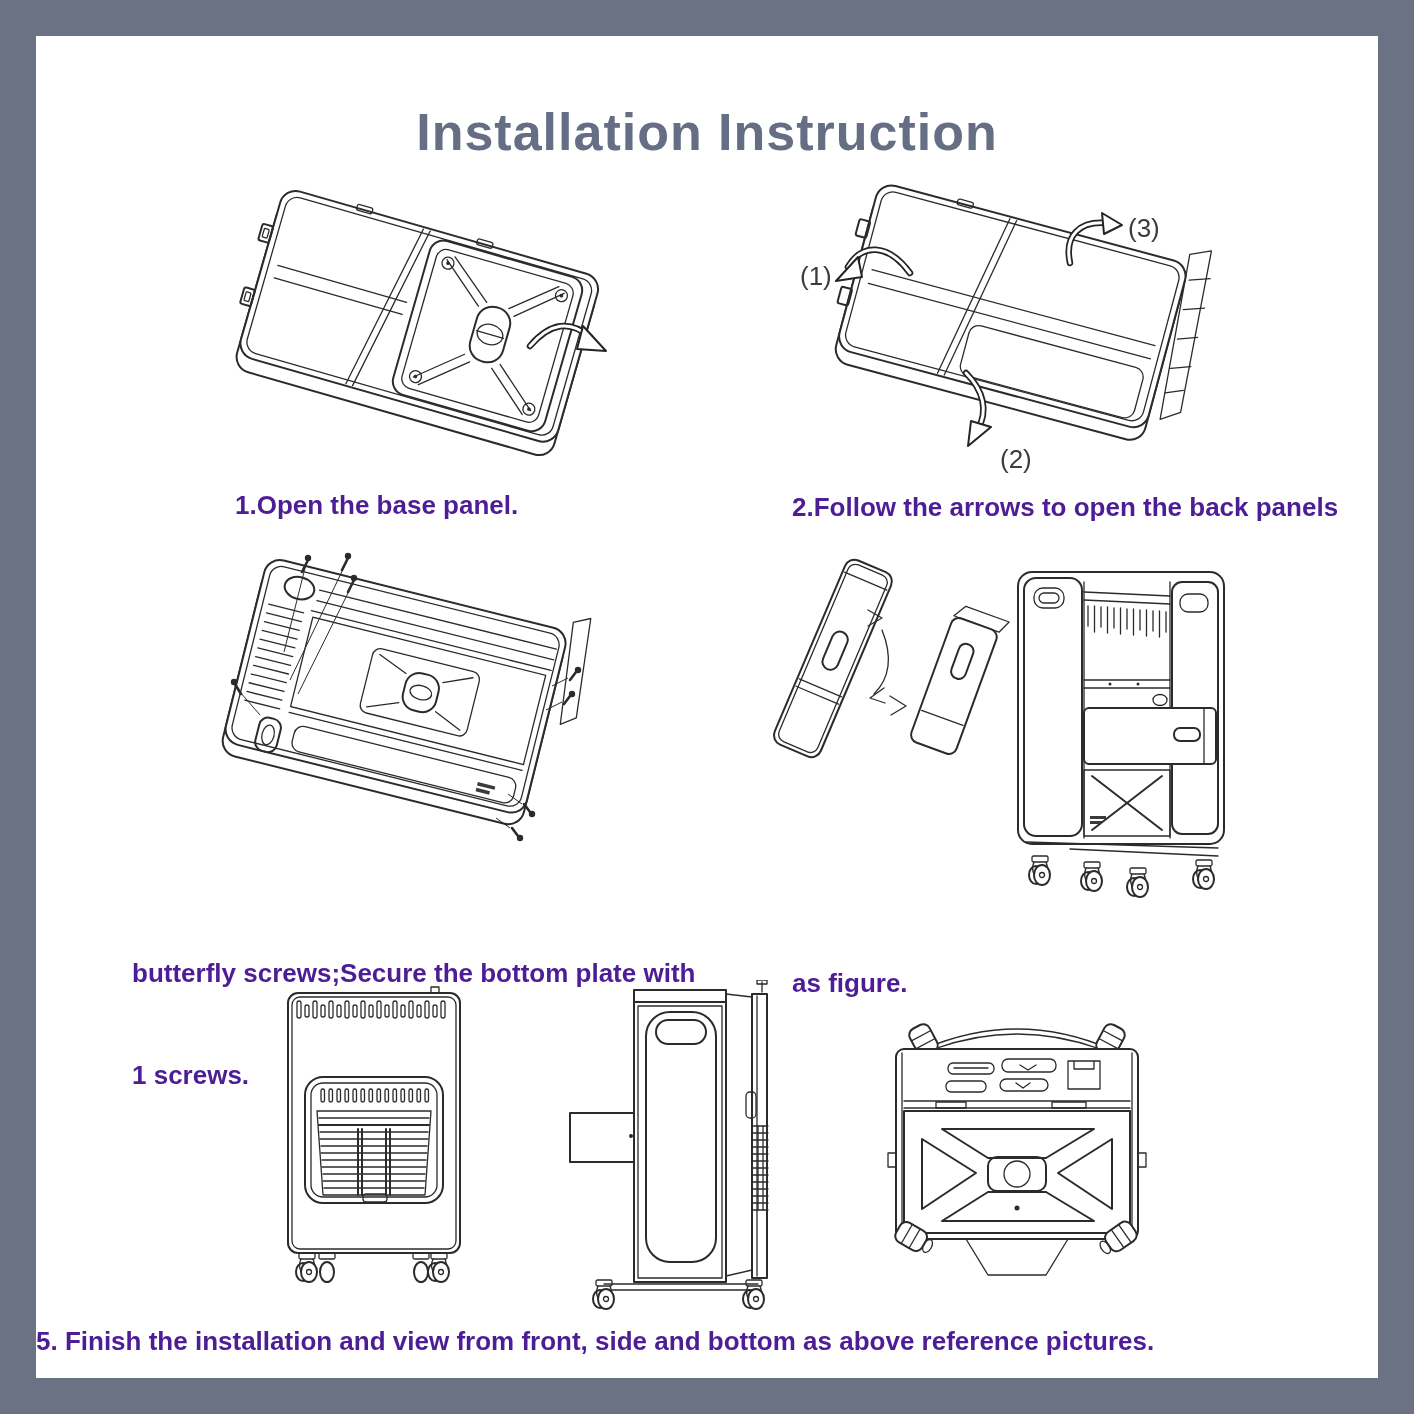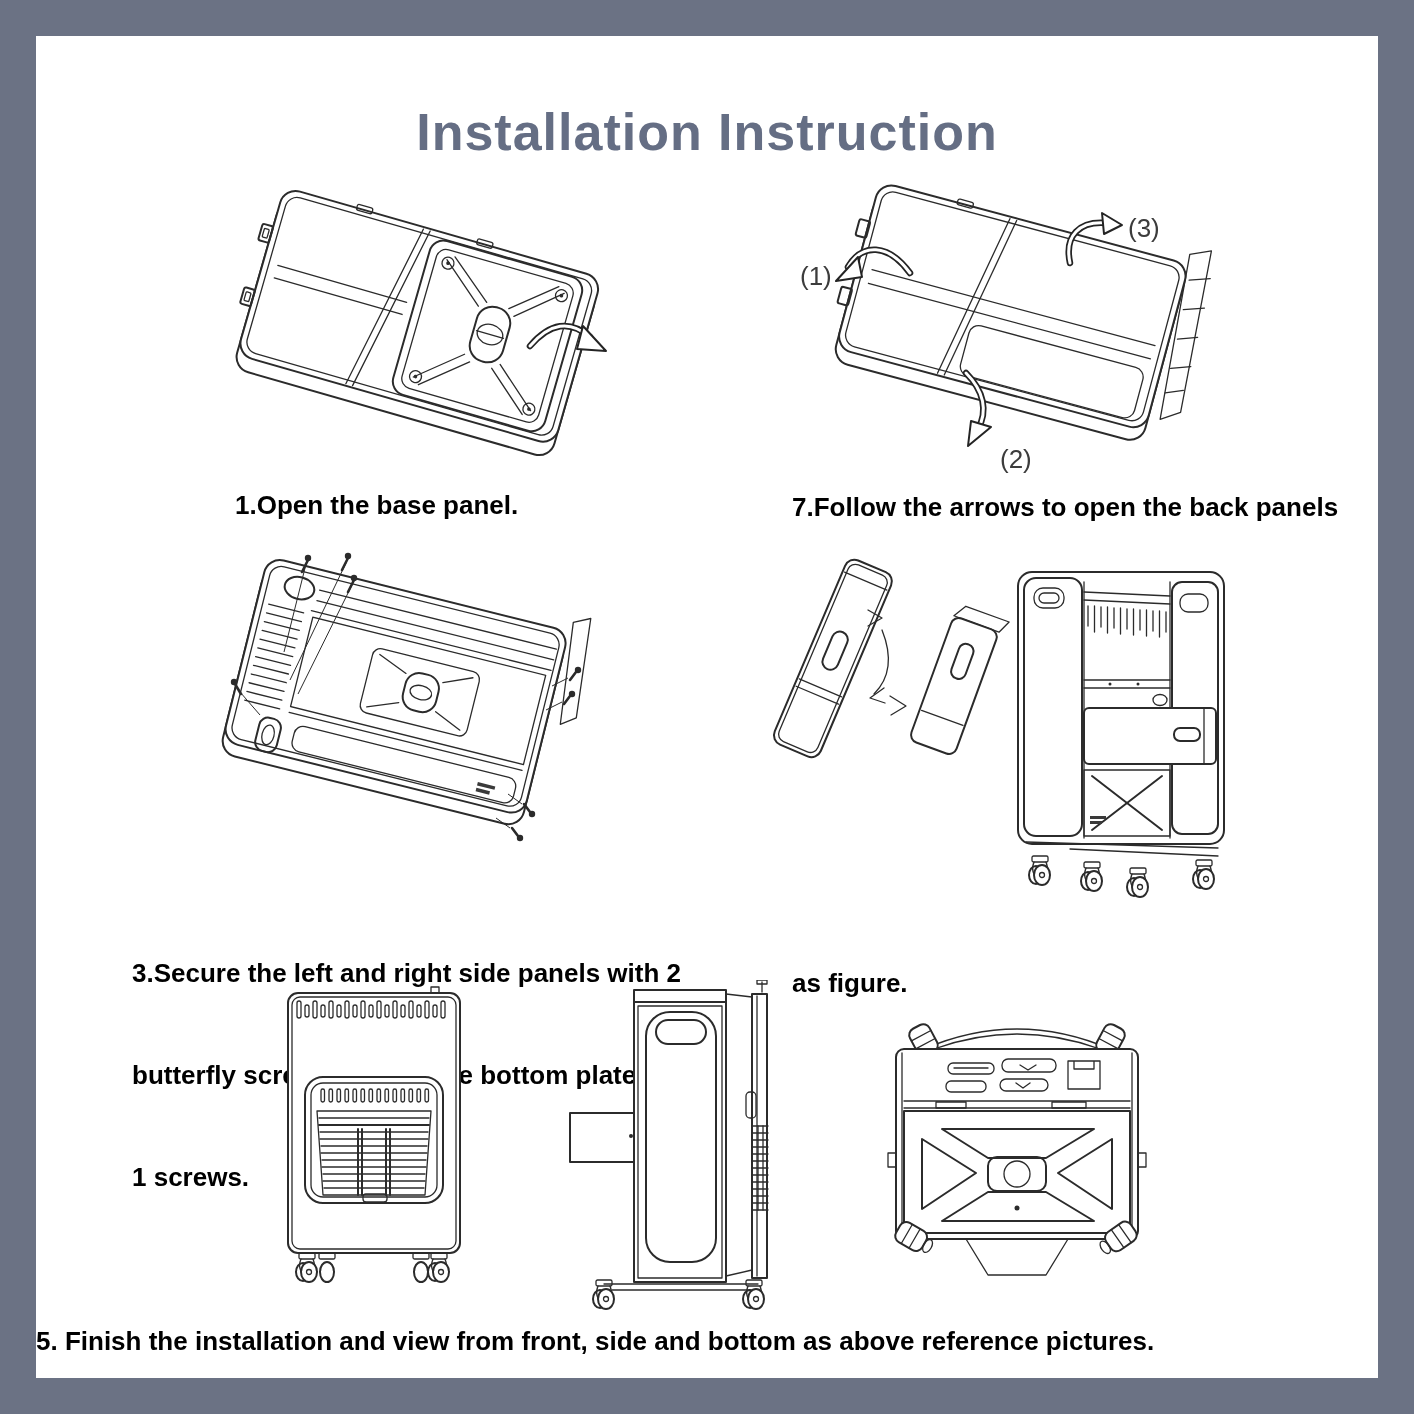--- a/index.html
+++ b/index.html
@@ -3,21 +3,21 @@
 <meta charset="utf-8">
 <style>
   html,body{margin:0;padding:0;}
   body{width:1414px;height:1414px;font-family:"Liberation Sans",sans-serif;}
   .frame{position:relative;width:1414px;height:1414px;background:#6b7284;}
   .sheet{position:absolute;left:36px;top:36px;width:1342px;height:1342px;background:#ffffff;}
   .title{position:absolute;top:38px;left:0;width:100%;text-align:center;
          font-size:52px;font-weight:bold;color:#656e84;letter-spacing:1px;margin-top:28px;}
   .fig{position:absolute;}
   .fig svg{display:block;width:100%;height:100%;}
-  .caption{position:absolute;font-weight:bold;color:#000000;font-size:26px;
+  .caption{position:absolute;font-weight:bold;color:#4c1d95;font-size:26px;
            line-height:34px;white-space:pre-wrap;}
   .caption.center{left:0;width:100%;text-align:left;}
   
   .ln{fill:none;stroke:#2b2b2b;stroke-width:2;stroke-linecap:round;stroke-linejoin:round;}
   .lnt{fill:none;stroke:#2b2b2b;stroke-width:1.3;stroke-linecap:round;stroke-linejoin:round;}
   .wfill{fill:#ffffff;stroke:#2b2b2b;stroke-width:2;stroke-linejoin:round;}
   .wfillt{fill:#ffffff;stroke:#2b2b2b;stroke-width:1.3;stroke-linejoin:round;}
   .shaft-o{fill:none;stroke:#242424;stroke-width:6.5;stroke-linecap:round;}
   .shaft-i{fill:none;stroke:#ffffff;stroke-width:3;stroke-linecap:round;}
   .ahead{fill:#ffffff;stroke:#242424;stroke-width:2;stroke-linejoin:round;}
@@ -119,21 +119,21 @@
     <g>
       <path class="shaft-o" d="M196,208 C214,226 218,246 208,264"></path>
       <path class="shaft-i" d="M196,208 C214,226 218,246 208,264"></path>
       <polygon class="ahead" points="198,281 221,262 201,256"></polygon>
     </g>
     <text class="fig-label" x="230" y="303">(2)</text>
    </svg>
   </div>
 
   <div class="caption" style="left:199px;top:452px">1.Open the base panel.</div>
-  <div class="caption" style="left:756px;top:454px;white-space:pre">7.Follow the arrows to open the back panels</div>
+  <div class="caption" style="left:756px;top:454px;white-space:pre">2.Follow the arrows to open the back panels</div>
 
   <div class="fig" style="left:144px;top:484px;width:420px;height:350px">
    <svg viewBox="0 0 420 350">
     <g transform="rotate(14 210 168)">
       <polygon class="wfillt" points="372,60 388,52 398,152 384,162"></polygon>
       <rect class="wfill" x="60" y="82" width="310" height="190" rx="16"></rect>
       <rect class="wfill" x="60" y="70" width="310" height="190" rx="16"></rect>
       <rect class="lnt" x="66" y="76" width="298" height="178" rx="12"></rect>
       <ellipse class="ln" cx="98" cy="93" rx="15" ry="11"></ellipse>
       <line class="lnt" x1="118" y1="90" x2="362" y2="90"></line>
@@ -306,21 +306,20 @@
         <path class="lnt" d="M-6,6 C-9,13 -7,19 -2,22 M6,6 C9,13 7,19 2,22"></path>
         <ellipse class="ln" cx="-4" cy="19" rx="7" ry="9"></ellipse>
         <ellipse class="wfill" cx="2" cy="19" rx="8" ry="10"></ellipse>
         <circle class="lnt" cx="2" cy="19" r="2.5"></circle>
       </g>
     </g>
    </svg>
   </div>
 
   <div class="caption" style="left:96px;top:852px;width:620px">
-    <div>3.Secure the left and right side panels with 2</div>
     <div>butterfly screws;Secure the bottom plate with</div>
     <div>1 screws.</div>
   </div>
   <div class="caption" style="left:756px;top:862px;width:580px">
     <div>as figure.</div>
   </div>
 
   <div class="fig" style="left:247px;top:949px;width:180px;height:300px">
    <svg viewBox="0 0 180 300">
     <rect class="lnt" x="148" y="2" width="8" height="7"></rect>

